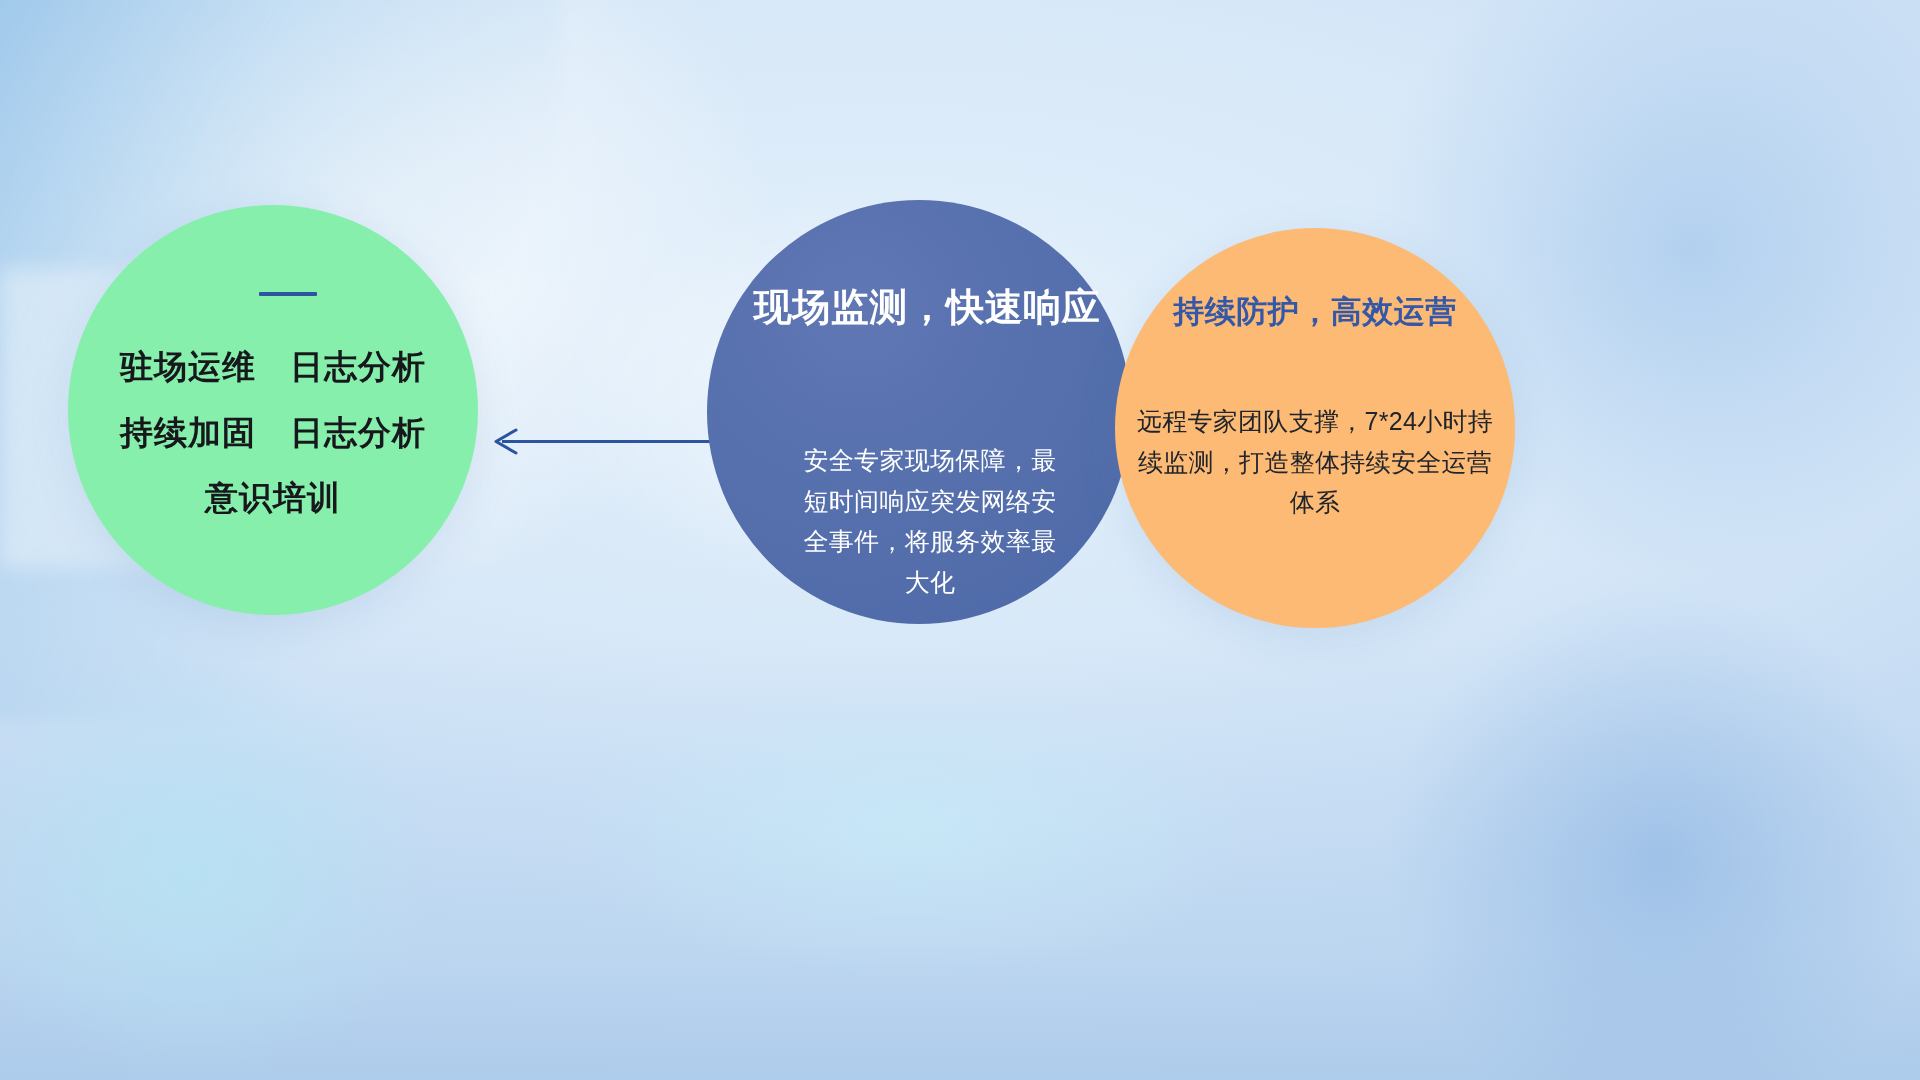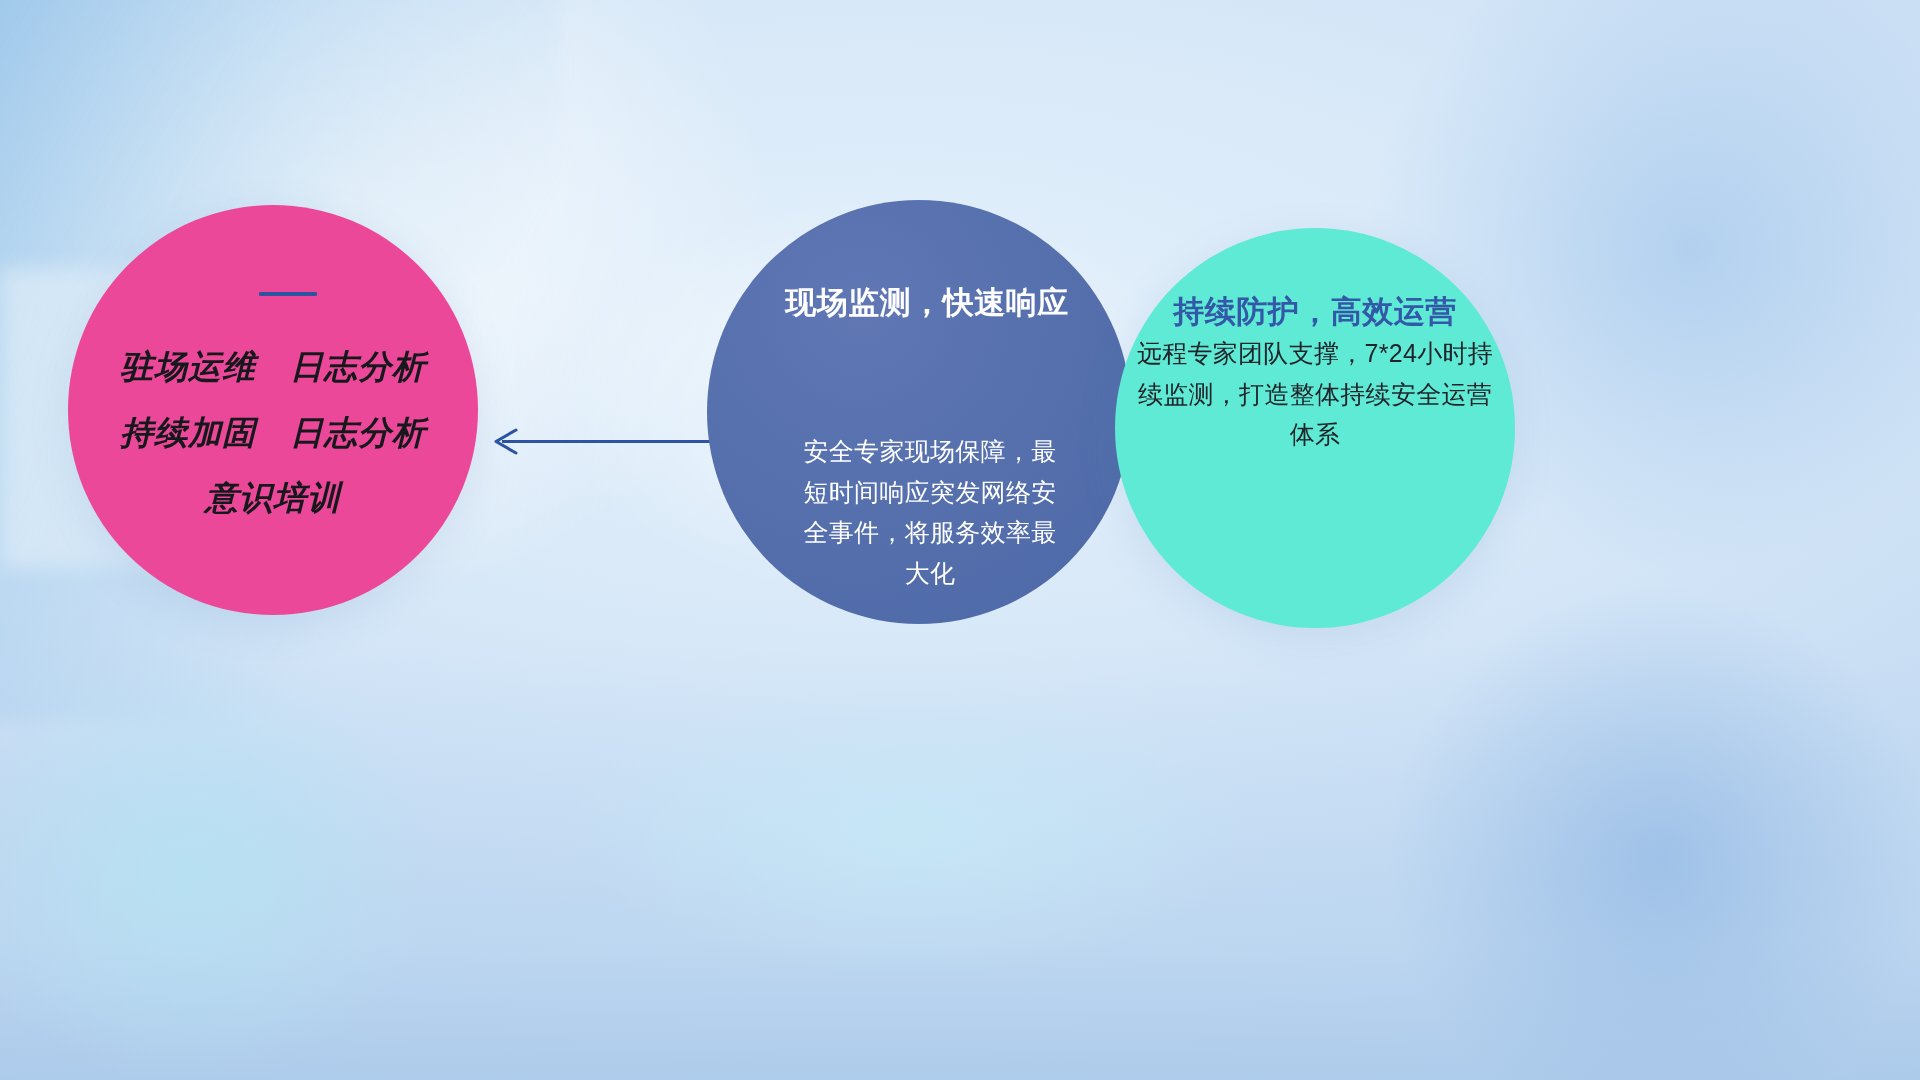--- a/index.html
+++ b/index.html
@@ -55,33 +55,32 @@
   }
 
   
   #arrow{position:absolute;left:480px;top:420px;width:245px;height:44px;}
 
   
   .circle{position:absolute;border-radius:50%;box-sizing:border-box;}
 
   #circle-left{
     left:68px;top:205px;width:410px;height:410px;
-    background:#ec4899;
+    background:#86efac;
     box-shadow:0 10px 40px rgba(80,120,175,.13);
     z-index:3;
-    font-style:italic;
   }
   #circle-mid{
     left:707px;top:200px;width:424px;height:424px;
     background:radial-gradient(circle at 36% 26%, #6077b4 0%, #5570ad 48%, #4d68a6 100%);
     z-index:4;
   }
   #circle-right{
     left:1115px;top:228px;width:400px;height:400px;
-    background:#5eead4;
+    background:#fdba74;
     box-shadow:0 10px 40px rgba(80,120,175,.13);
     z-index:5;
   }
 
   
   .left-inner{
     position:absolute;left:0;top:0;width:100%;height:100%;
     display:flex;flex-direction:column;align-items:center;justify-content:center;
   }
   .dash{
@@ -95,41 +94,41 @@
   }
   .left-line:last-child{margin-bottom:12px;}
 
   
   .mid-inner{
     position:absolute;left:0;top:0;width:100%;height:100%;
     display:flex;flex-direction:column;align-items:center;
     padding-top:82px;box-sizing:border-box;
   }
   .mid-title{
-    font-size:31px;font-weight:bold;color:#ffffff;white-space:nowrap;
+    font-size:38px;font-weight:bold;color:#ffffff;white-space:nowrap;
     letter-spacing:.5px;margin-left:16px;
   }
   .mid-body{
     margin-top:107px;width:262px;text-align:center;
     font-size:25px;color:#ffffff;line-height:1.62;letter-spacing:.3px;
     margin-left:22px;
   }
 
   
   .right-inner{
     position:absolute;left:0;top:0;width:100%;height:100%;
     display:flex;flex-direction:column;align-items:center;
     padding-top:63px;box-sizing:border-box;
   }
   .right-title{
     font-size:31px;font-weight:bold;color:#3458a8;white-space:nowrap;
     letter-spacing:.5px;
   }
   .right-body{
-    width:368px;text-align:center;
+    margin-top:68px;width:368px;text-align:center;
     font-size:25px;color:#20242b;line-height:1.62;letter-spacing:.3px;
   }
 </style>
 </head>
 <body>
 
 <div id="stage">
 
   <div class="bg-base"></div>
   <div class="bg-glow-tl"></div>

